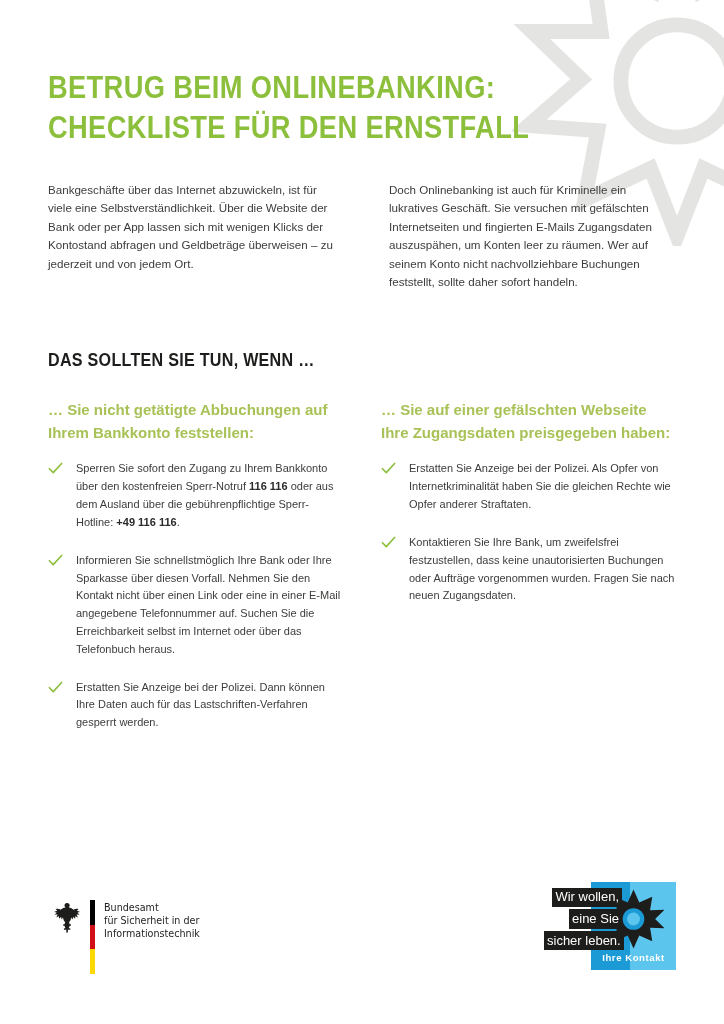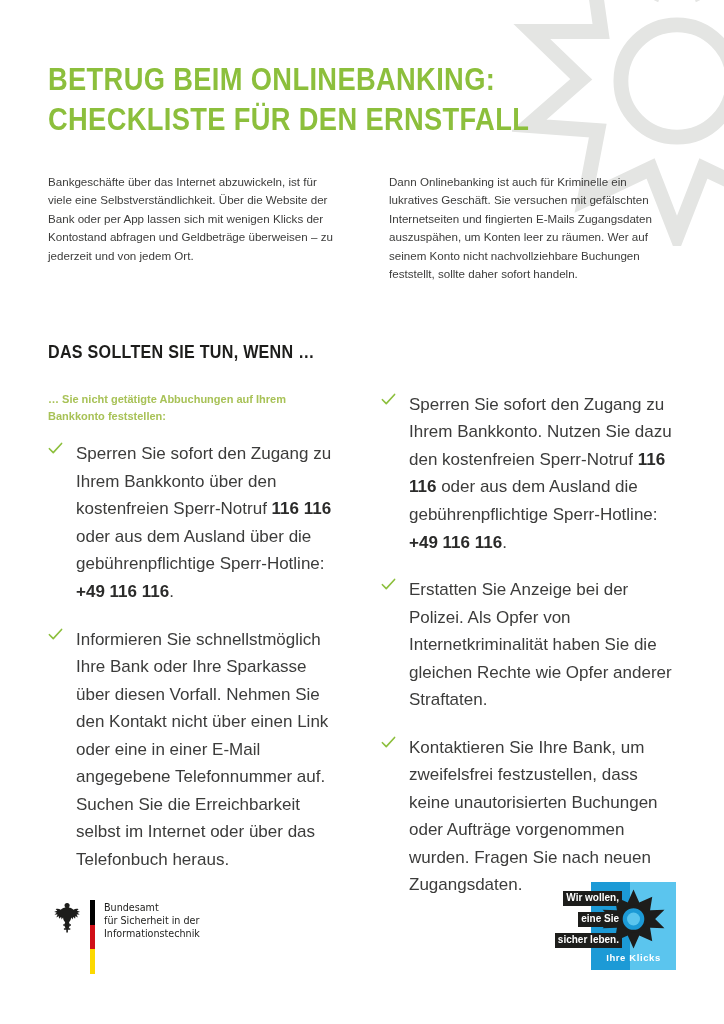--- a/index.html
+++ b/index.html
@@ -28,21 +28,21 @@
     width: 330px;
     height: 330px;
     z-index: 0;
     pointer-events: none;
   }
 
   
   .content {
     position: relative;
     z-index: 2;
-    padding: 8px 48px;
+    padding: 16px 48px;
   }
 
   
   .headline {
     margin: 0;
     padding-top: 52px;
     color: #8cbf3c;
     font-family: "Liberation Sans Narrow", "Liberation Sans", sans-serif;
     font-weight: bold;
     font-size: 31px;
@@ -86,35 +86,35 @@
   .columns {
     display: flex;
     gap: 38px;
     margin-top: 28px;
   }
   .column {
     flex: 1 1 0;
   }
   .column-heading {
     margin: 0 0 16px 0;
-    font-size: 11px;
+    font-size: 15px;
     font-weight: bold;
     line-height: 1.52;
     color: #a8c257;
   }
   .check-list {
     list-style: none;
     margin: 0;
     padding: 0;
   }
   .check-item {
     position: relative;
     padding-left: 28px;
     margin-bottom: 20px;
-    font-size: 17px;
+    font-size: 11px;
     line-height: 1.62;
     color: #3c3c3b;
   }
   .check-item:last-child { margin-bottom: 0; }
   .check-icon {
     position: absolute;
     left: 0;
     top: 1px;
     width: 15px;
     height: 15px;
@@ -188,22 +188,22 @@
     position: absolute;
     left: 0;
     top: 5px;
     width: 78px;
     text-align: right;
   }
   .police-slogan span {
     display: inline-block;
     background: #1d1d1b;
     color: #ffffff;
-    font-size: 10px;
-    font-weight: bold;
+    font-size: 13px;
+    font-weight: normal;
     line-height: 1.25;
     padding: 1.5px 3px;
     margin-bottom: 2px;
     white-space: nowrap;
   }
 </style>
 </head>
 <body>
 
 <div class="page">
@@ -215,44 +215,45 @@
     </g>
   </svg>
 
   <div class="content">
 
     <h1 class="headline">BETRUG BEIM ONLINEBANKING:
 CHECKLISTE FÜR DEN ERNSTFALL</h1>
 
     <div class="intro">
       <p>Bankgeschäfte über das Internet abzuwickeln, ist für viele eine Selbstverständlichkeit. Über die Website der Bank oder per App lassen sich mit wenigen Klicks der Kontostand abfragen und Geldbeträge überweisen – zu jederzeit und von jedem Ort.</p>
-      <p>Dann Onlinebanking ist auch für Kriminelle ein lukratives Geschäft. Sie versuchen mit gefälschten Internetseiten und fingierten E-Mails Zugangsdaten auszuspähen, um Konten leer zu räumen. Wer auf seinem Konto nicht nachvollziehbare Buchungen feststellt, sollte daher sofort handeln.</p>
+      <p>Doch Onlinebanking ist auch für Kriminelle ein lukratives Geschäft. Sie versuchen mit gefälschten Internetseiten und fingierten E-Mails Zugangsdaten auszuspähen, um Konten leer zu räumen. Wer auf seinem Konto nicht nachvollziehbare Buchungen feststellt, sollte daher sofort handeln.</p>
     </div>
 
     <h2 class="section-heading">DAS SOLLTEN SIE TUN, WENN …</h2>
 
     <div class="columns">
 
       <div class="column">
         <h3 class="column-heading">… Sie nicht getätigte Abbuchungen auf Ihrem Bankkonto feststellen:</h3>
         <ul class="check-list">
             <li class="check-item"><svg class="check-icon" viewBox="0 0 16 16" aria-hidden="true">
                 <path d="M1.5 8.2 L5.6 12.4 L14.5 2.6" fill="none" stroke="#8cbf3c" stroke-width="1.7" stroke-linecap="round" stroke-linejoin="round"></path>
               </svg><span>Sperren Sie sofort den Zugang zu Ihrem Bankkonto über den kostenfreien Sperr-Notruf <b>116 116</b> oder aus dem Ausland über die gebührenpflichtige Sperr-Hotline: <b>+49 116 116</b>.</span></li>
             <li class="check-item"><svg class="check-icon" viewBox="0 0 16 16" aria-hidden="true">
                 <path d="M1.5 8.2 L5.6 12.4 L14.5 2.6" fill="none" stroke="#8cbf3c" stroke-width="1.7" stroke-linecap="round" stroke-linejoin="round"></path>
               </svg><span>Informieren Sie schnellstmöglich Ihre Bank oder Ihre Sparkasse über diesen Vorfall. Nehmen Sie den Kontakt nicht über einen Link oder eine in einer E-Mail angegebene Telefonnummer auf. Suchen Sie die Erreichbarkeit selbst im Internet oder über das Telefonbuch heraus.</span></li>
+            <li class="check-item"><svg class="check-icon" viewBox="0 0 16 16" aria-hidden="true">
+                <path d="M1.5 8.2 L5.6 12.4 L14.5 2.6" fill="none" stroke="#8cbf3c" stroke-width="1.7" stroke-linecap="round" stroke-linejoin="round"></path>
+              </svg><span>Erstatten Sie Anzeige bei der Polizei. Dann können Ihre Daten auch für das Lastschriften-Verfahren gesperrt werden.</span></li>
           </ul>
       </div>
 
       <div class="column">
+        <h3 class="column-heading">… Sie auf einer gefälschten Webseite Ihre Zugangsdaten preisgegeben haben:</h3>
         <ul class="check-list">
-            <li class="check-item"><svg class="check-icon" viewBox="0 0 16 16" aria-hidden="true">
-                <path d="M1.5 8.2 L5.6 12.4 L14.5 2.6" fill="none" stroke="#8cbf3c" stroke-width="1.7" stroke-linecap="round" stroke-linejoin="round"></path>
-              </svg><span>Sperren Sie sofort den Zugang zu Ihrem Bankkonto. Nutzen Sie dazu den kostenfreien Sperr-Notruf <b>116 116</b> oder aus dem Ausland die gebührenpflichtige Sperr-Hotline: <b>+49 116 116</b>.</span></li>
             <li class="check-item"><svg class="check-icon" viewBox="0 0 16 16" aria-hidden="true">
                 <path d="M1.5 8.2 L5.6 12.4 L14.5 2.6" fill="none" stroke="#8cbf3c" stroke-width="1.7" stroke-linecap="round" stroke-linejoin="round"></path>
               </svg><span>Erstatten Sie Anzeige bei der Polizei. Als Opfer von Internetkriminalität haben Sie die gleichen Rechte wie Opfer anderer Straftaten.</span></li>
             <li class="check-item"><svg class="check-icon" viewBox="0 0 16 16" aria-hidden="true">
                 <path d="M1.5 8.2 L5.6 12.4 L14.5 2.6" fill="none" stroke="#8cbf3c" stroke-width="1.7" stroke-linecap="round" stroke-linejoin="round"></path>
               </svg><span>Kontaktieren Sie Ihre Bank, um zweifelsfrei festzustellen, dass keine unautorisierten Buchungen oder Aufträge vorgenommen wurden. Fragen Sie nach neuen Zugangsdaten.</span></li>
           </ul>
       </div>
 
     </div>
@@ -273,21 +274,21 @@
     </div>
 
     <div class="police-logo">
       <div class="police-box">
         <svg class="police-star" viewBox="0 0 100 86" aria-hidden="true">
           <path fill="#1d1d1b" d="M50 2 L58 20 L76 12 L73 31 L93 30 L80 43 L93 56 L73 55 L76 74 L58 66 L50 84 L42 66 L24 74 L27 55 L7 56 L20 43 L7 30 L27 31 L24 12 L42 20 Z"></path>
           <circle cx="50" cy="43" r="17" fill="#1c9ad6"></circle>
           <circle cx="50" cy="43" r="17" fill="none" stroke="#1d1d1b" stroke-width="4"></circle>
           <circle cx="50" cy="43" r="9" fill="#5bc5ee"></circle>
         </svg>
-        <div class="police-caption">Ihre Klicks</div>
+        <div class="police-caption">Ihre Kontakt</div>
       </div>
       <div class="police-slogan">
         <span>Wir wollen,</span><br>
         <span>eine Sie</span><br>
         <span>sicher leben.</span>
       </div>
     </div>
 
   </div>
 </div>

